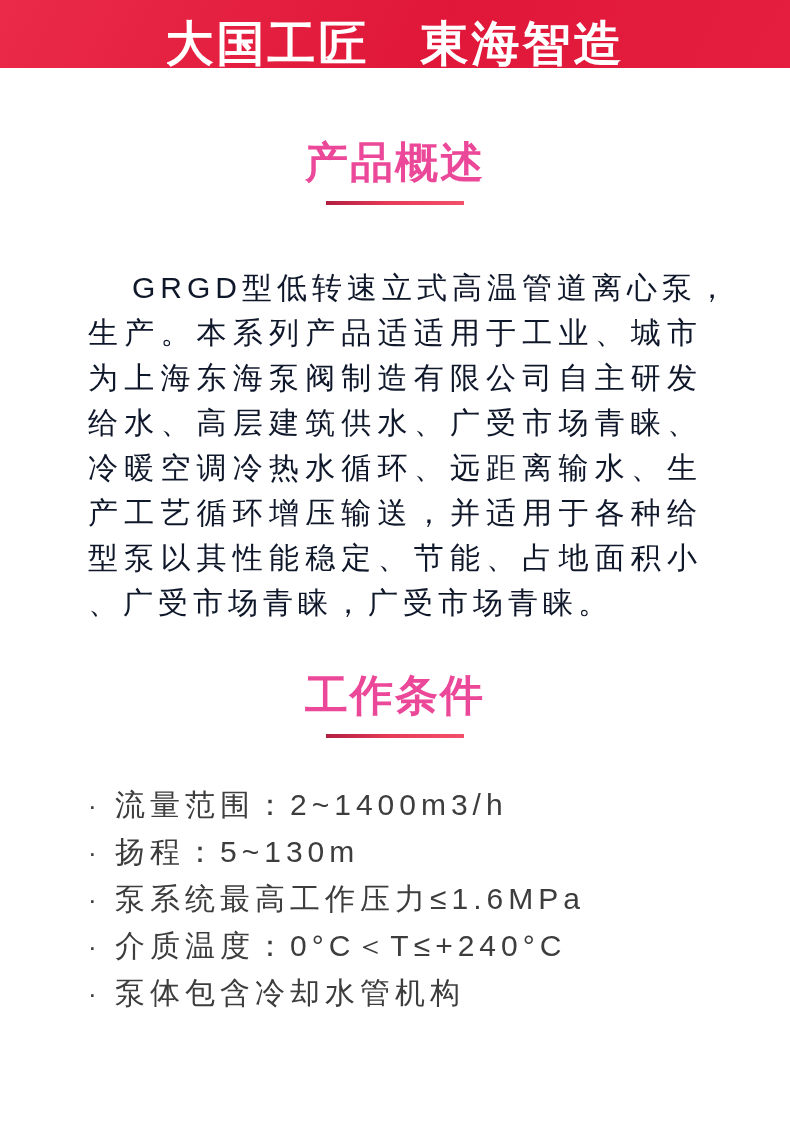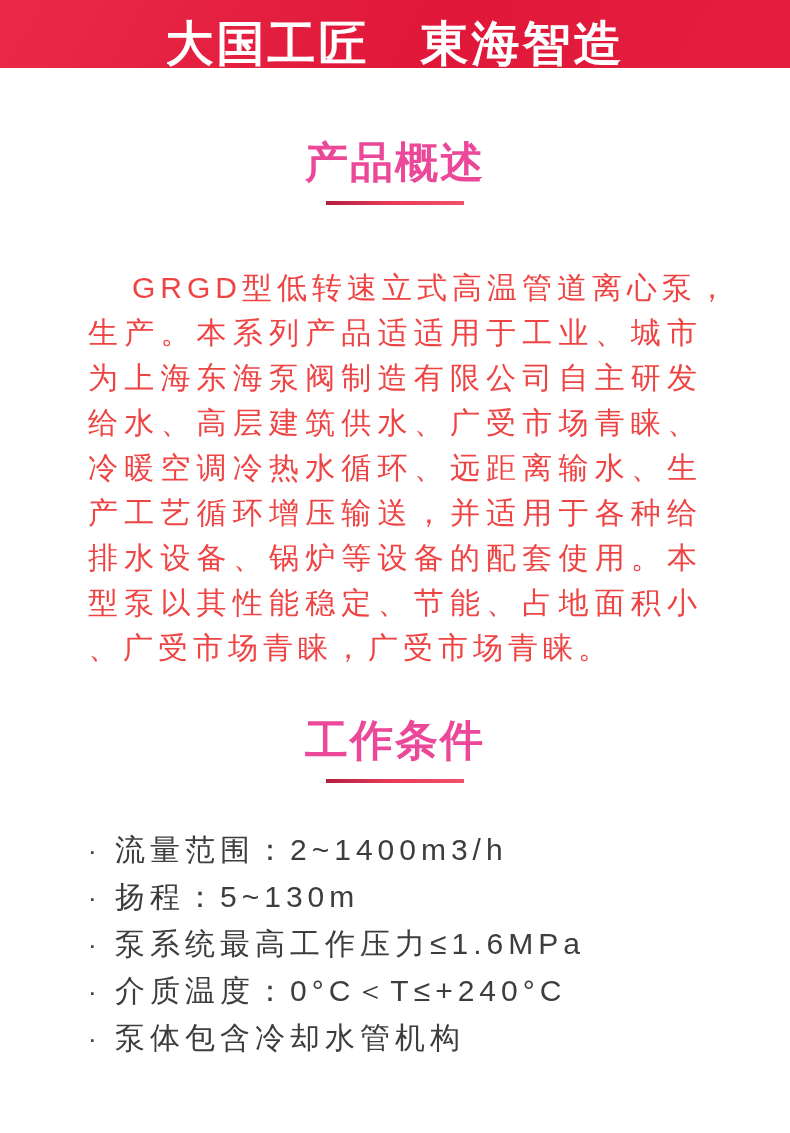--- a/index.html
+++ b/index.html
@@ -51,21 +51,21 @@
     height: 4px;
     margin: 15px auto 0 auto;
     background: linear-gradient(90deg, #b01f40 0%, #e63a57 45%, #f4506a 100%);
   }
 
   
   .paragraph {
     width: 614px;
     margin: 60px auto 0 auto;
     font-size: 30px;
-    color: #ef4444;
+    color: #0f172a;
     font-weight: 300;
   }
   .para-line {
     display: block;
     line-height: 45px;
     letter-spacing: 5px;
     text-align: justify;
     text-align-last: justify;
     white-space: nowrap;
   }
@@ -107,21 +107,20 @@
   <h2 class="section-title">产品概述</h2>
   <div class="title-underline"></div>
 
   <div class="paragraph">
     <span class="para-line first">GRGD型低转速立式高温管道离心泵，</span>
     <span class="para-line">生产。本系列产品适适用于工业、城市</span>
     <span class="para-line">为上海东海泵阀制造有限公司自主研发</span>
     <span class="para-line">给水、高层建筑供水、广受市场青睐、</span>
     <span class="para-line">冷暖空调冷热水循环、远距离输水、生</span>
     <span class="para-line">产工艺循环增压输送，并适用于各种给</span>
-    <span class="para-line">排水设备、锅炉等设备的配套使用。本</span>
     <span class="para-line">型泵以其性能稳定、节能、占地面积小</span>
     <span class="para-line last">、广受市场青睐，广受市场青睐。</span>
   </div>
 </section>
 
 <section class="conditions">
   <h2 class="section-title">工作条件</h2>
   <div class="title-underline"></div>
 
   <ul class="cond-list">

